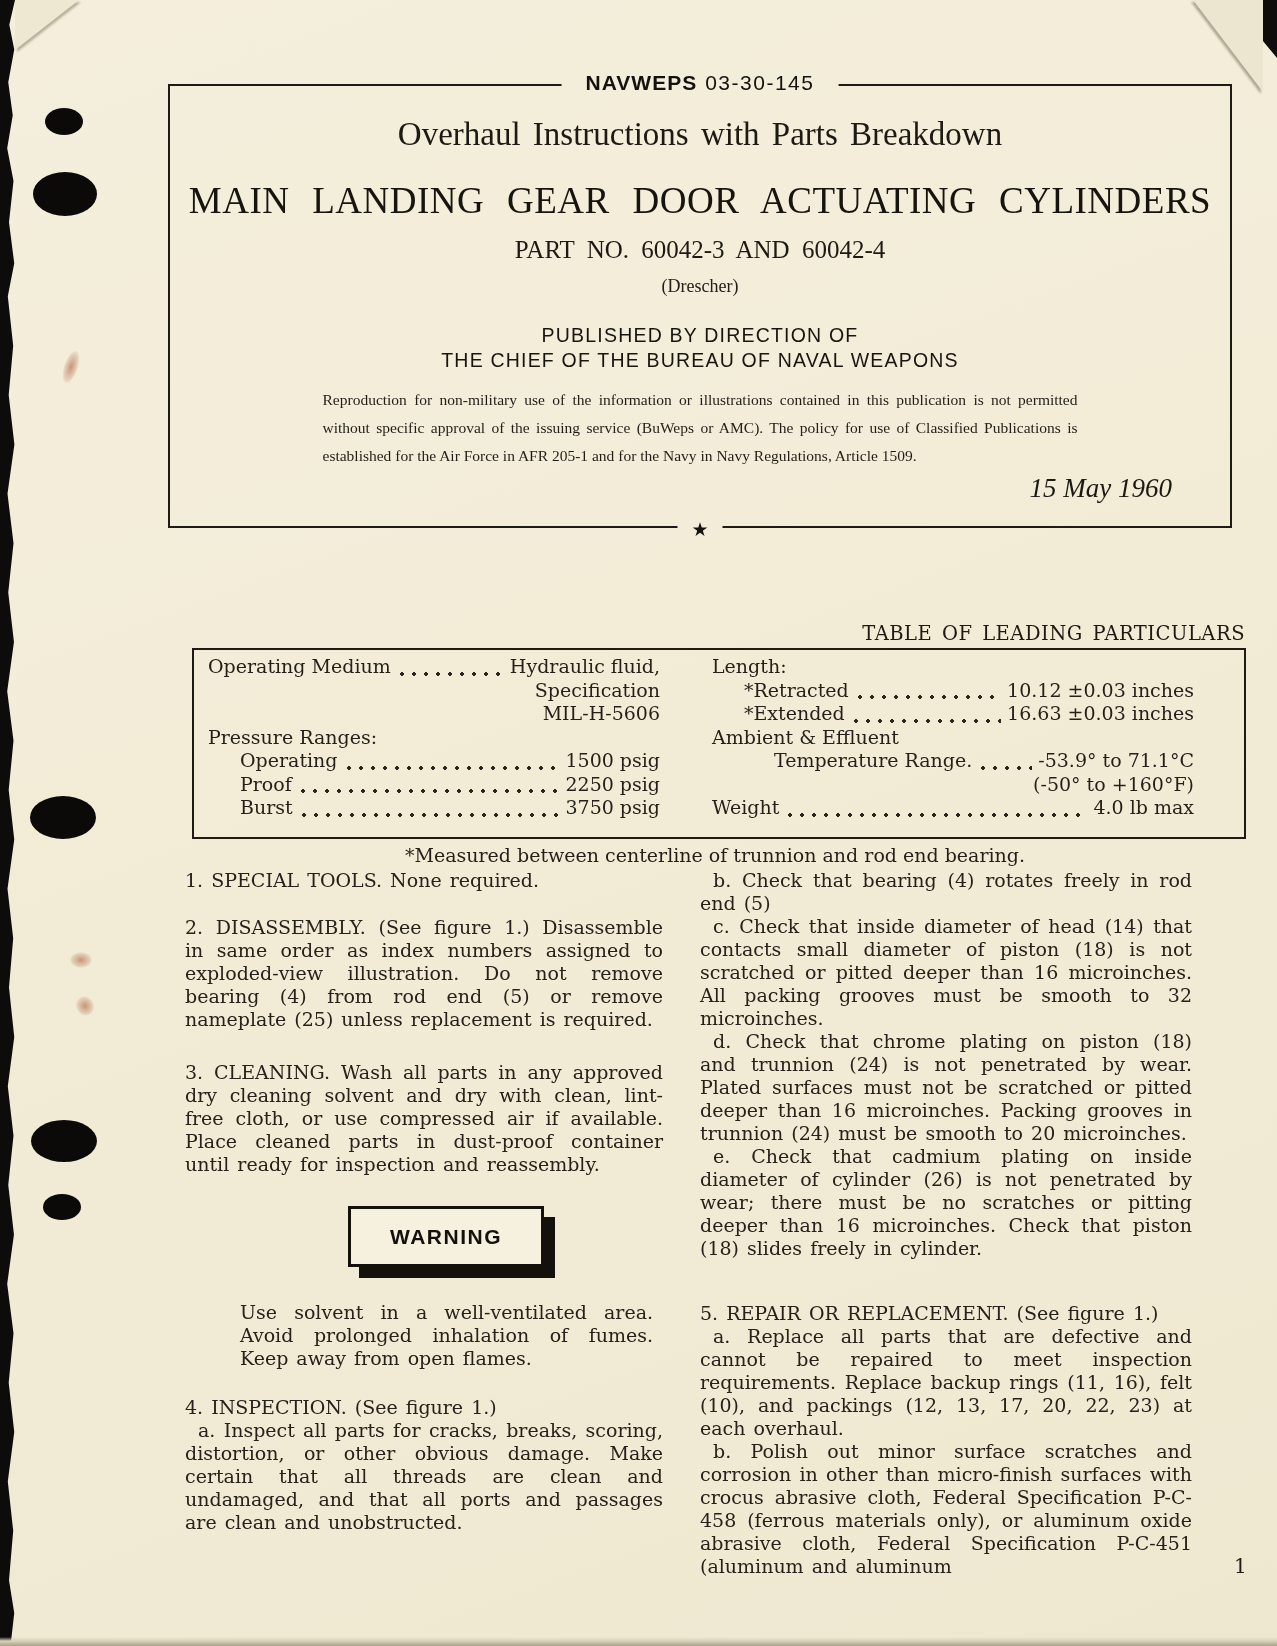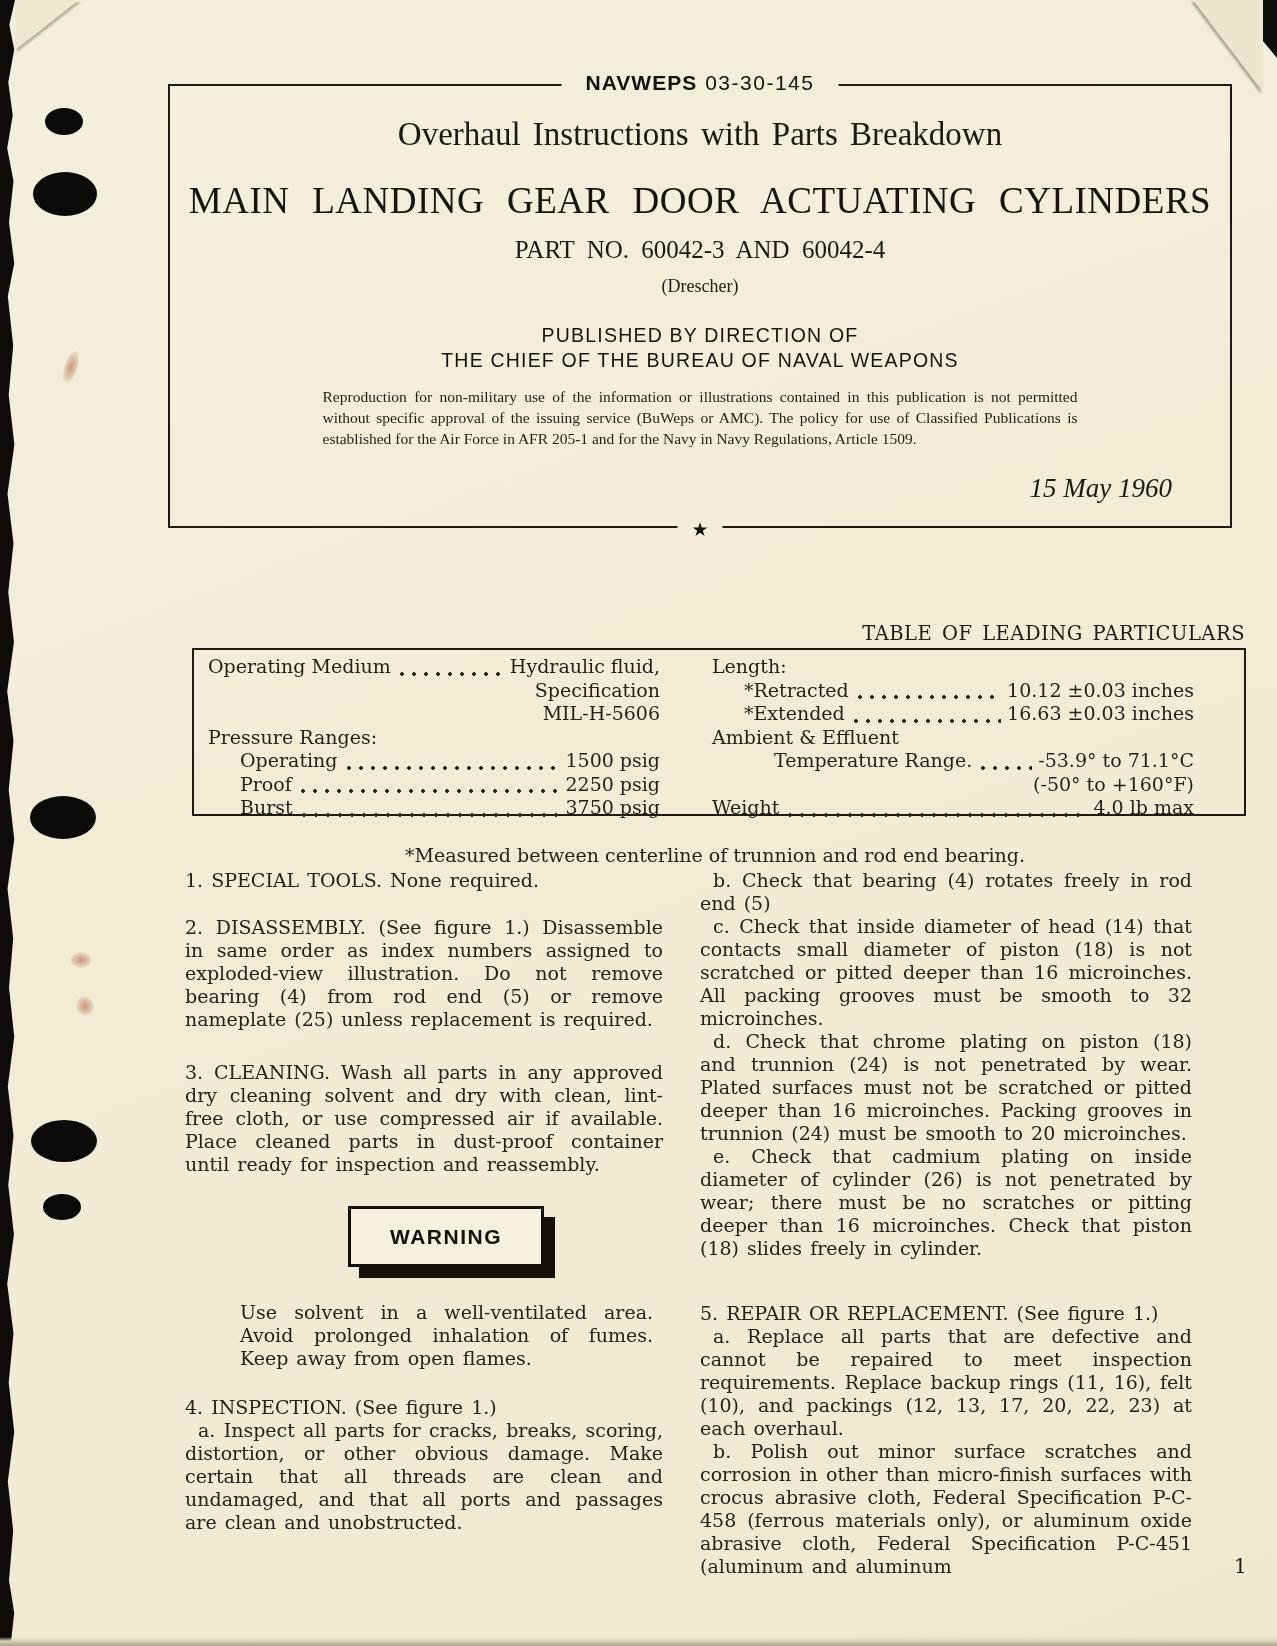--- a/index.html
+++ b/index.html
@@ -46,30 +46,30 @@
   .hdr-subtitle{margin-top:30px;font-family:"Liberation Serif",serif;
     font-size:33px;color:#1d1a14;word-spacing:4px;}
   .hdr-title{margin-top:26px;font-family:"Liberation Serif",serif;
     font-size:37px;color:#17140f;word-spacing:13px;letter-spacing:.5px;}
   .hdr-part{margin-top:14px;font-family:"Liberation Serif",serif;
     font-size:25px;word-spacing:6px;color:#1d1a14;}
   .hdr-mfr{margin-top:12px;font-family:"Liberation Serif",serif;font-size:18px;color:#242019;}
   .hdr-pub{margin-top:26px;font-family:"Liberation Sans",sans-serif;
     font-size:19.5px;line-height:25px;letter-spacing:1.2px;color:#181510;}
   .hdr-repro{width:755px;margin:13px auto 0 auto;text-align:justify;
-    font-family:"Liberation Serif",serif;font-size:15.5px;line-height:21px;color:#221e17;}
+    font-family:"Liberation Serif",serif;font-size:15.5px;line-height:28px;color:#221e17;}
   .hdr-date{position:absolute;right:58px;bottom:22px;
     font-family:"Liberation Serif",serif;font-style:italic;font-size:27px;color:#1c1913;}
   .divider-star{position:absolute;bottom:-14px;left:50%;transform:translateX(-50%);
     background:#f2ecd8;padding:0 14px;font-size:19px;color:#14120e;}
 
   
   .tlp-title{position:absolute;left:185px;top:586px;width:1060px;text-align:right;
     font-size:19.5px;letter-spacing:.5px;word-spacing:3px;color:#1d1a14;margin-top:36px;}
-  .tlp-box{position:absolute;left:192px;top:648px;width:1054px;height:168px;
+  .tlp-box{position:absolute;left:192px;top:648px;width:1054px;height:191px;
     border:2.5px solid #1e1b16;box-sizing:border-box;display:flex;
     font-size:19px;line-height:23.5px;color:#241f18;}
   .tlp-col{padding-top:5px;box-sizing:border-box;}
   .tlp-col.left{width:470px;padding-left:14px;padding-right:4px;}
   .tlp-col.right{width:540px;padding-left:48px;padding-right:10px;}
   .tlp-row{display:flex;align-items:baseline;white-space:nowrap;}
   .tlp-row .lead{flex:1;margin:0 6px;height:1em;align-self:flex-end;
     background-image:radial-gradient(circle at 5px 14px,#2a251d 1.7px,rgba(0,0,0,0) 1.9px);
     background-size:12px 20px;background-repeat:repeat-x;}
   .tlp-row.right-only{justify-content:flex-end;}

